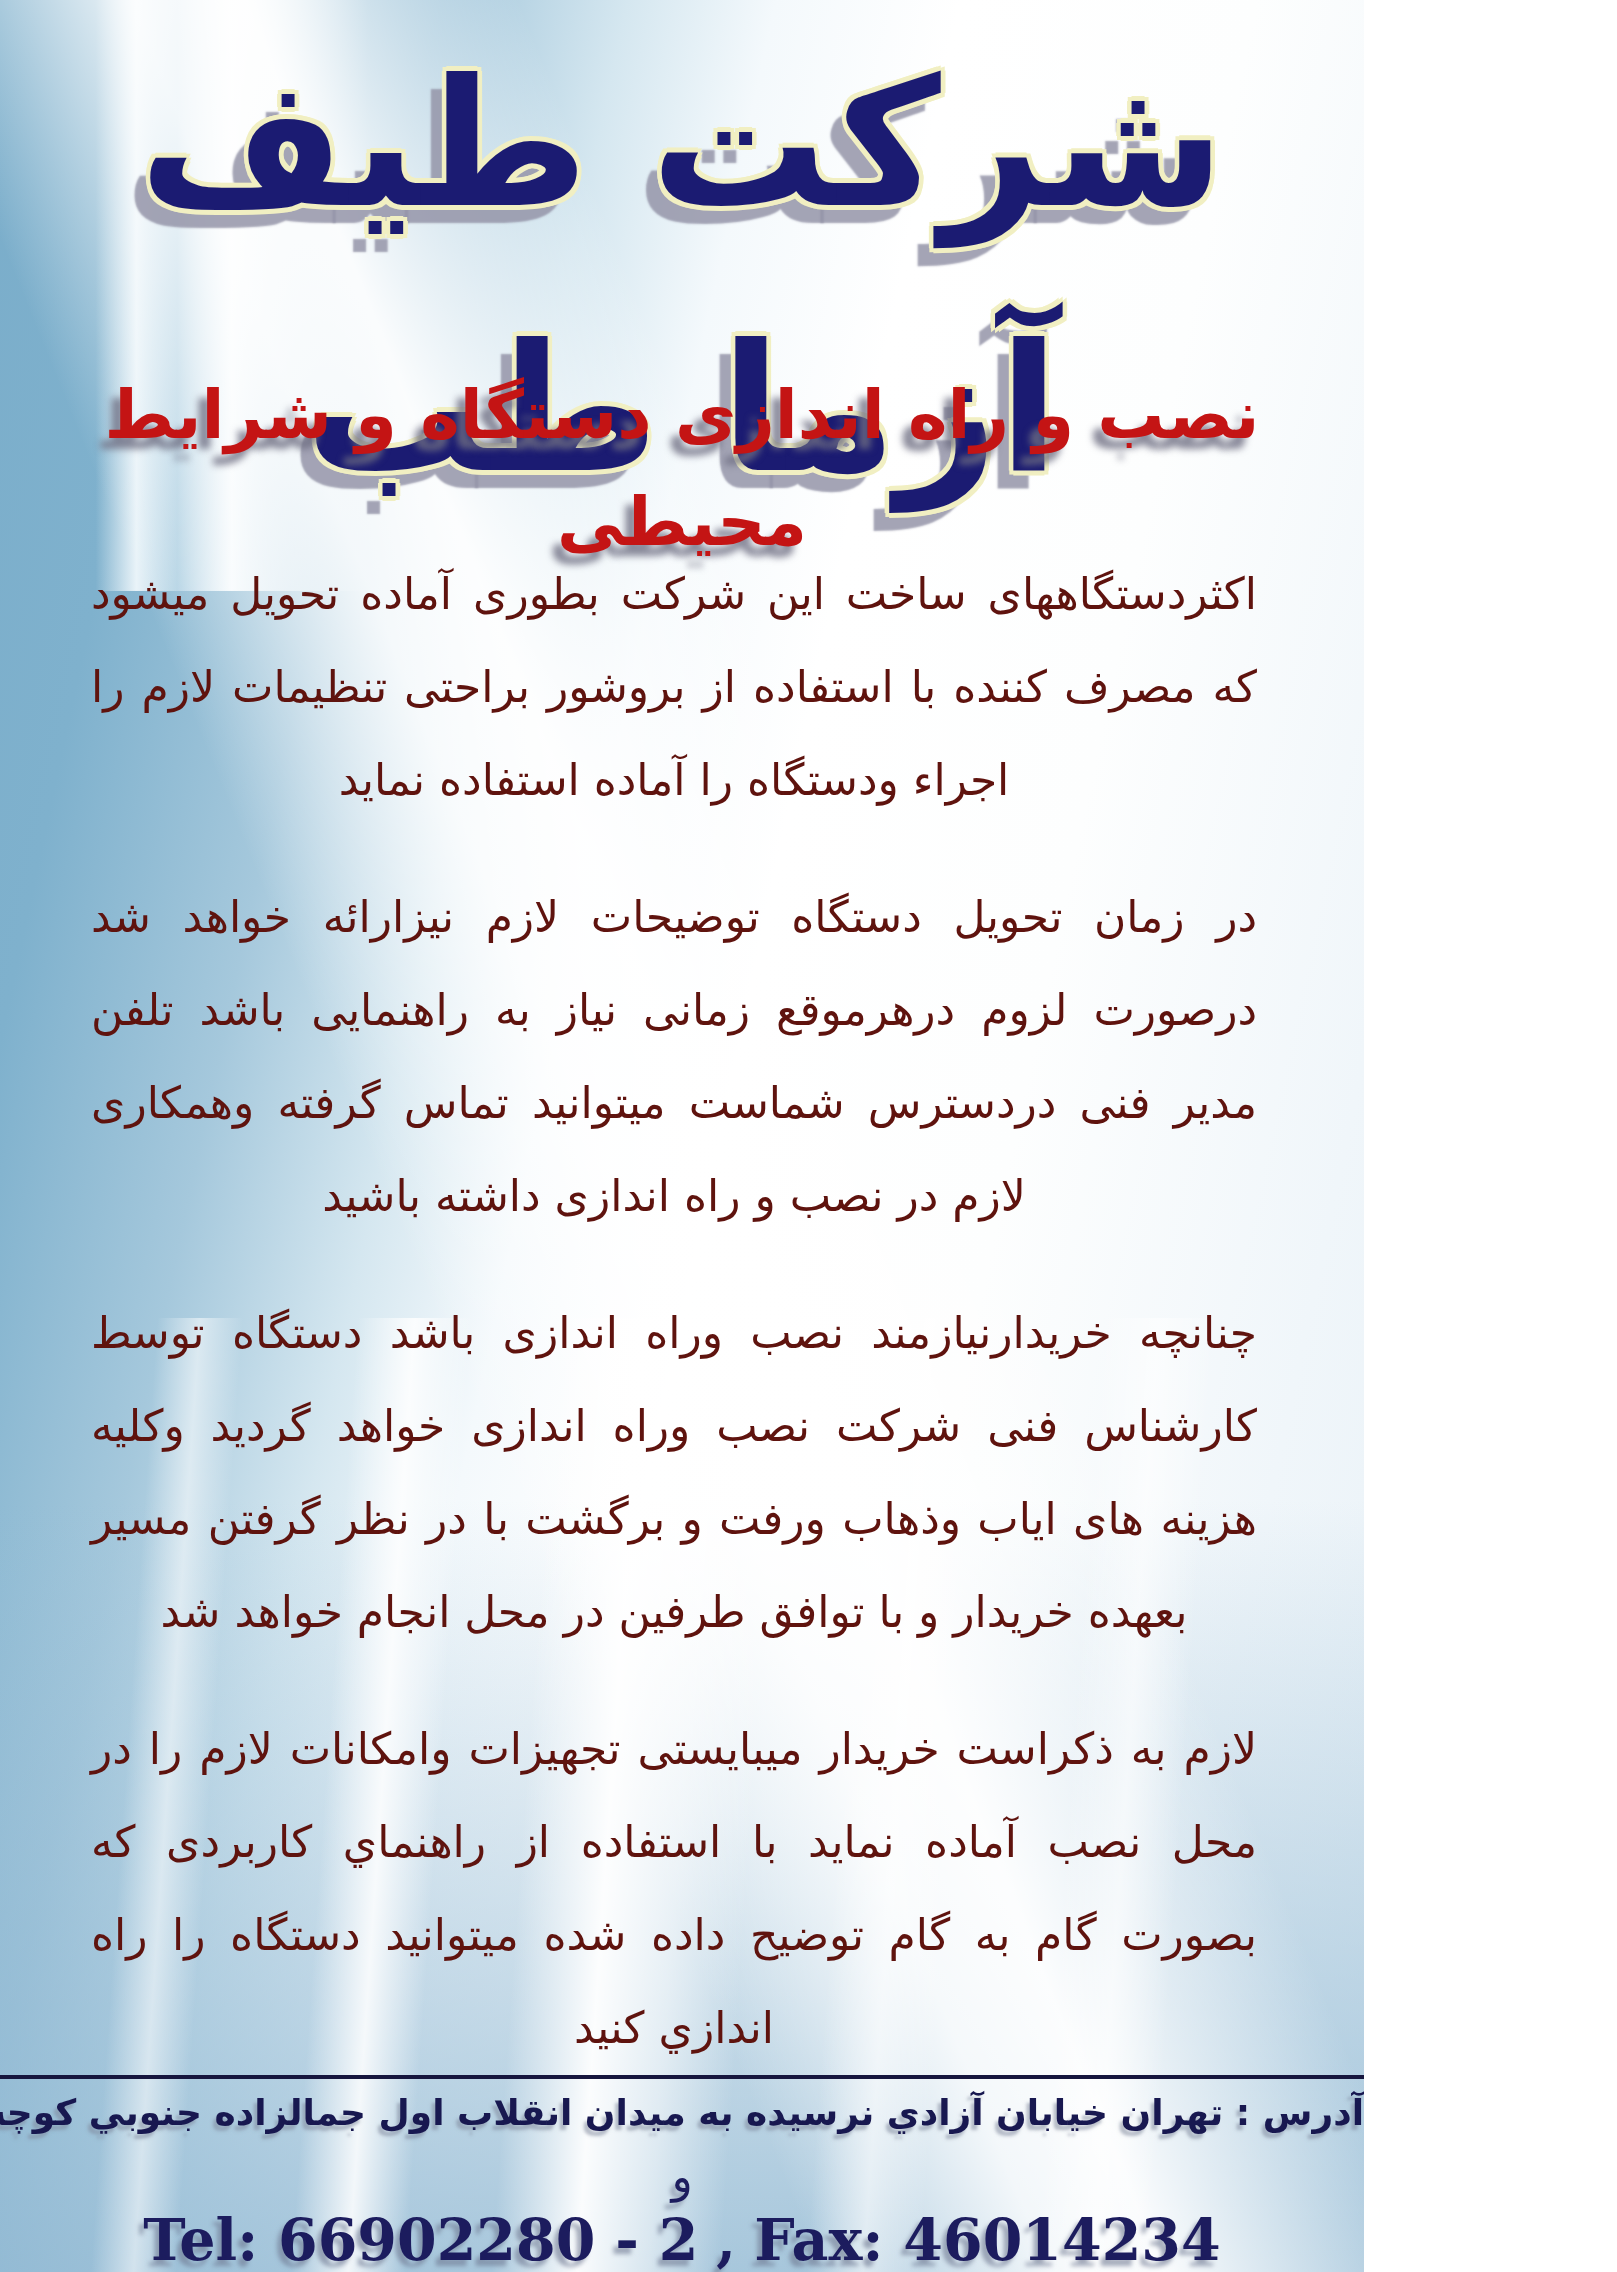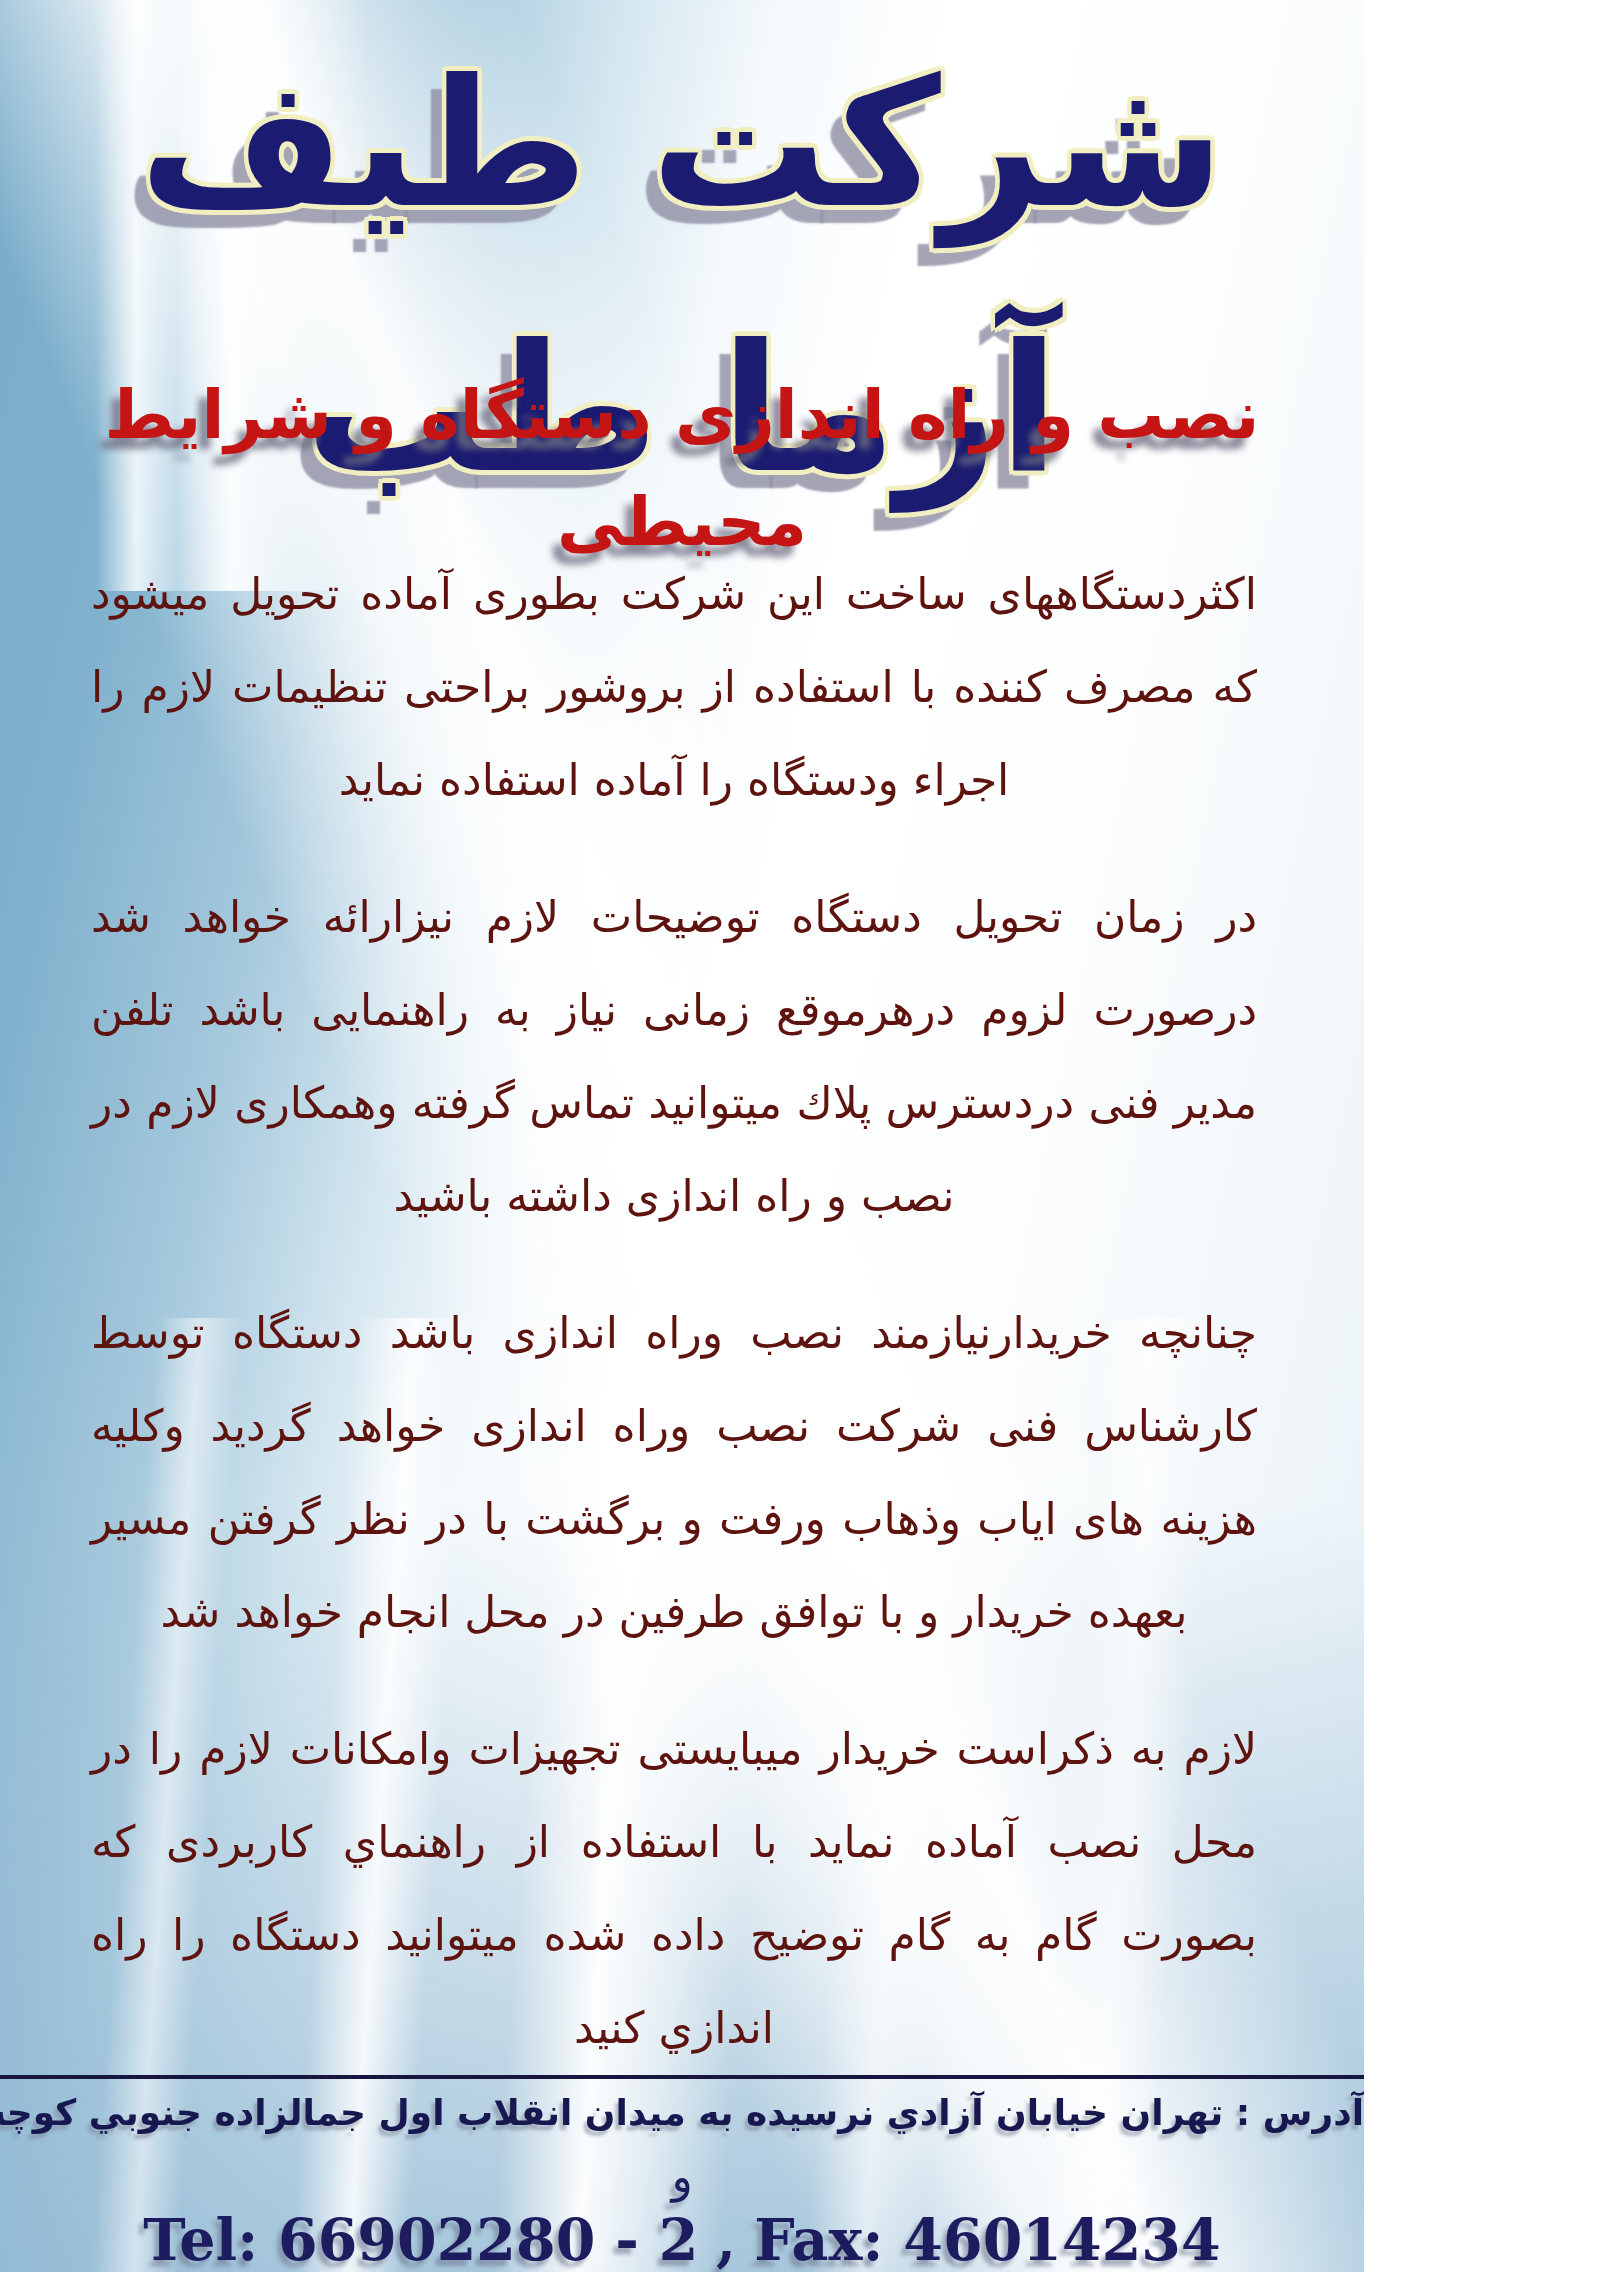--- a/index.html
+++ b/index.html
@@ -147,21 +147,21 @@
 
 <div class="page">
   <div class="bg"></div>
 
   <h1 class="title">شرکت طیف آزما طب</h1>
 
   <h2 class="subtitle">نصب و راه اندازی دستگاه و شرایط محیطی</h2>
 
   <div class="body-text">
     <p>اکثردستگاههای ساخت این شرکت بطوری آماده تحویل میشود که مصرف کننده با استفاده از بروشور براحتی تنظیمات لازم را اجراء ودستگاه را آماده استفاده نماید</p>
-    <p>در زمان تحویل دستگاه توضیحات لازم نیزارائه خواهد شد درصورت لزوم درهرموقع زمانی نیاز به راهنمایی باشد تلفن مدیر فنی دردسترس پلاك میتوانید تماس گرفته وهمکاری لازم در نصب و راه اندازی داشته باشید</p>
+    <p>در زمان تحویل دستگاه توضیحات لازم نیزارائه خواهد شد درصورت لزوم درهرموقع زمانی نیاز به راهنمایی باشد تلفن مدیر فنی دردسترس شماست میتوانید تماس گرفته وهمکاری لازم در نصب و راه اندازی داشته باشید</p>
     <p>چنانچه خریدارنیازمند نصب وراه اندازی باشد دستگاه توسط کارشناس فنی شرکت نصب وراه اندازی خواهد گردید وکلیه هزینه های ایاب وذهاب ورفت و برگشت با در نظر گرفتن مسیر بعهده خریدار و با توافق طرفین در محل انجام خواهد شد</p>
     <p>لازم به ذکراست خریدار میبایستی تجهیزات وامکانات لازم را در محل نصب آماده نماید با استفاده از راهنماي کاربردی که بصورت گام به گام توضیح داده شده میتوانید دستگاه را راه اندازي کنید</p>
   </div>
 
   <div class="footer">
     <div class="divider"></div>
 
     <div class="address">آدرس : تهران خیابان آزادي نرسیده به میدان انقلاب اول جمالزاده جنوبي کوچه رشتچي پلاك 25 واحد 2</div>
 
     <div class="websites">

